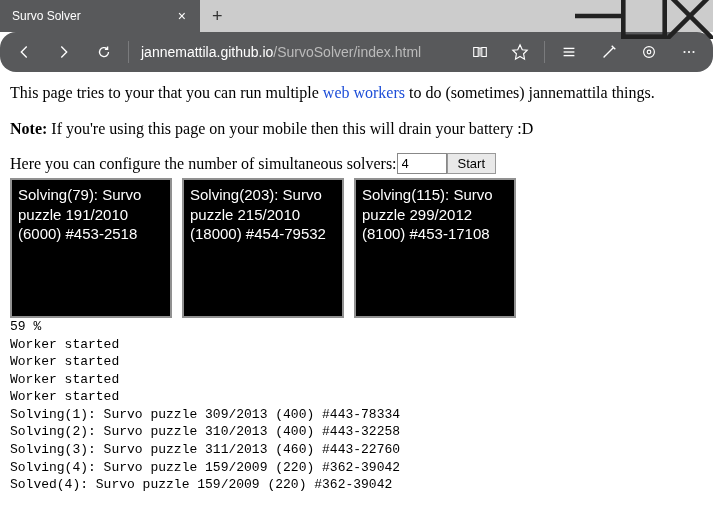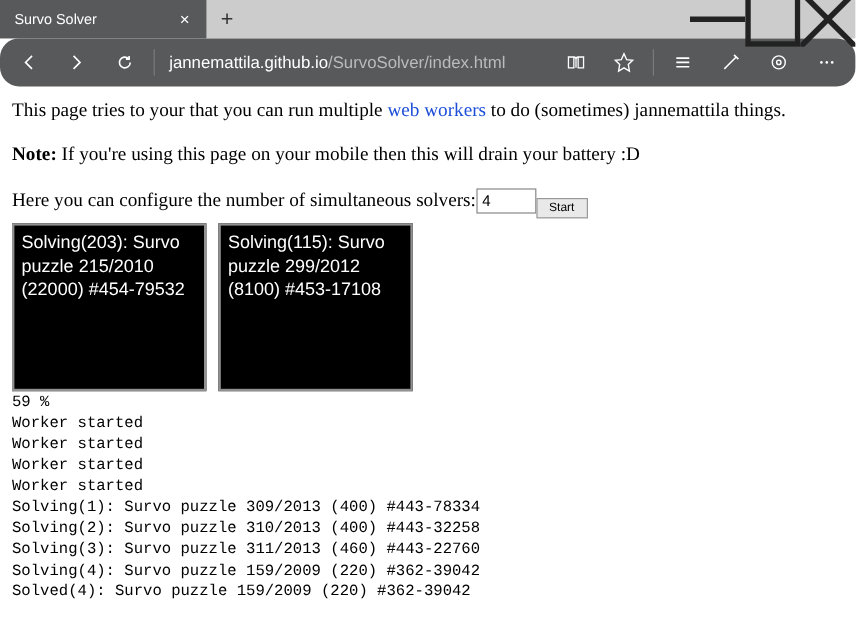--- a/index.html
+++ b/index.html
@@ -21,21 +21,21 @@
       align-items: center;
     }
     .tab {
       background: #58595b;
       color: #fff;
       height: 32px;
       display: flex;
       align-items: center;
       padding: 0 10px 0 12px;
       font-size: 12px;
-      width: 172px;
+      width: 200px;
       justify-content: space-between;
     }
     .tab-close {
       font-size: 14px;
       padding: 0 4px;
     }
     .newtab {
       color: #333;
       font-size: 18px;
       padding: 0 12px;
@@ -113,22 +113,21 @@
       border: 1px solid #888;
       padding: 1px 4px;
       font-family: Arial, sans-serif;
       font-size: 13px;
     }
     .start-btn {
       background: #e9e9e9;
       border: 1px solid #999;
       padding: 2px 10px;
       font-family: Arial, sans-serif;
-      font-size: 10px;
-      margin-top: 12px;
+      font-size: 13px;
     }
     .solvers {
       display: flex;
       gap: 10px;
     }
     .solver {
       background: #000;
       color: #fff;
       border: 2px solid #919191;
       width: 162px;
@@ -241,21 +240,22 @@
   <p>
     <b>Note:</b><span> If you're using this page on your mobile then this will drain your battery :D</span>
   </p>
   <div class="config-row">
     <span>Here you can configure the number of simultaneous solvers: </span>
     <input class="num-input" value="4" style="">
     <button class="start-btn">Start</button>
   </div>
 
   <div class="solvers">
-    <div class="solver">Solving(203): Survo puzzle 215/2010 (22000) #454-79532</div>
+    <div class="solver">Solving(79): Survo puzzle 191/2010 (6000) #453-2518</div>
+    <div class="solver">Solving(203): Survo puzzle 215/2010 (18000) #454-79532</div>
     <div class="solver">Solving(115): Survo puzzle 299/2012 (8100) #453-17108</div>
   </div>
 
   <div class="log">59 %</div>
   <div class="log">Worker started
 Worker started
 Worker started
 Worker started
 Solving(1): Survo puzzle 309/2013 (400) #443-78334
 Solving(2): Survo puzzle 310/2013 (400) #443-32258

